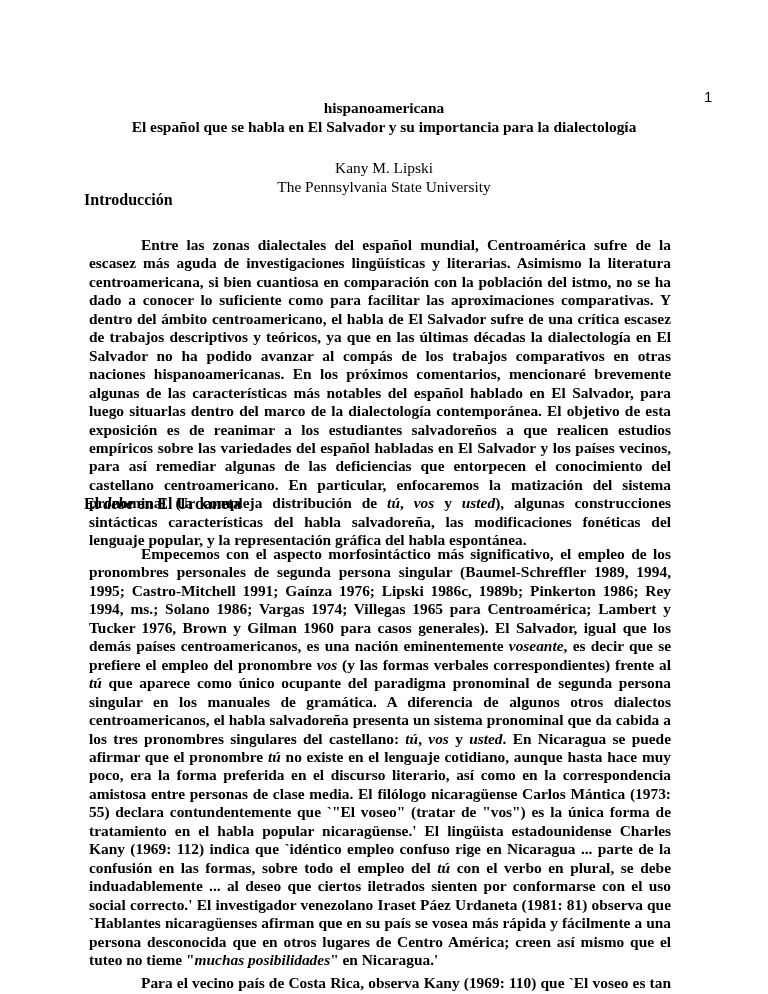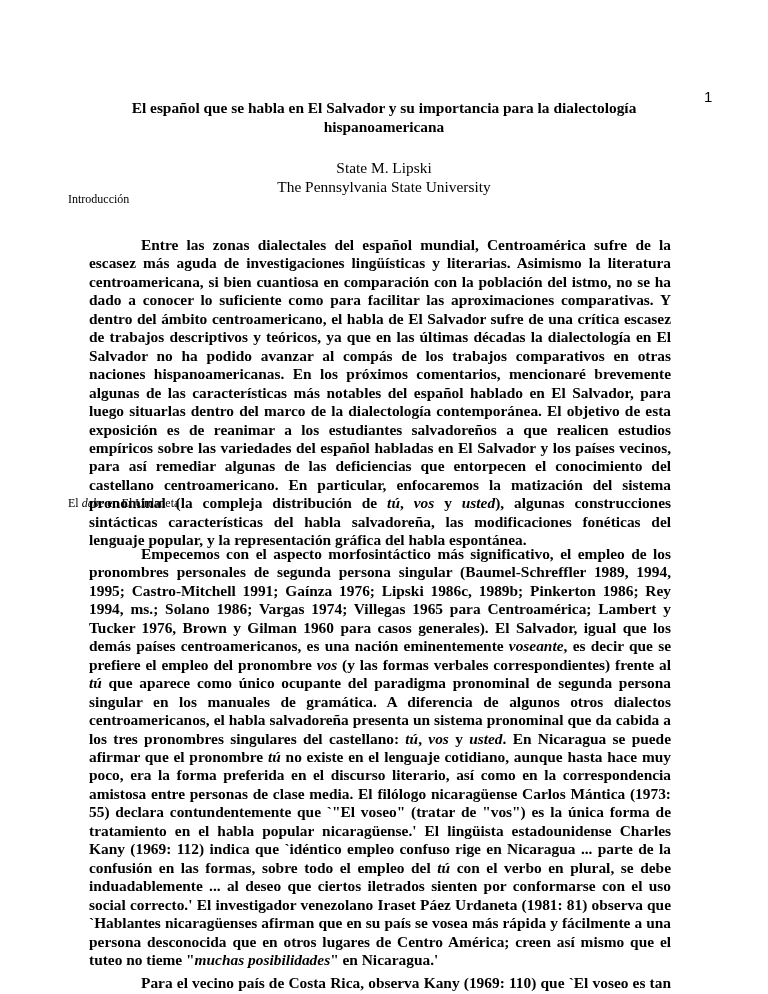--- a/index.html
+++ b/index.html
@@ -38,23 +38,23 @@
     top: 158px;
     left: 84px;
     width: 600px;
     text-align: center;
     font-size: 15.4px;
     line-height: 19px;
   }
   .author-affil { }
   .heading {
     position: absolute;
-    left: 68px;
-    font-weight: normal;
-    font-size: 12px;
+    left: 84px;
+    font-weight: bold;
+    font-size: 16px;
     line-height: 19px;
   }
   .heading-intro { top: 190px; }
   .heading-voseo { top: 494px; }
   .body-block {
     position: absolute;
     left: 84px;
     width: 592px;
     font-size: 15.4px;
     line-height: 18.45px;
@@ -70,26 +70,26 @@
   em { font-style: italic; }
 </style>
 </head>
 <body>
 
 <div>
 
   <div class="page-number">1</div>
 
   <div class="title">
+    <div>hispanoamericana</div>
     <div>El español que se habla en El Salvador y su importancia para la dialectología</div>
-    <div>hispanoamericana</div>
   </div>
 
   <div class="author-block">
-    <div>State M. Lipski</div>
+    <div>Kany M. Lipski</div>
     <div class="author-affil">The Pennsylvania State University</div>
   </div>
 
   <div class="heading heading-intro">Introducción</div>
 
   <div class="body-block block-intro">
     <p><span>Entre las zonas dialectales del español mundial, Centroamérica sufre de la escasez más aguda de investigaciones lingüísticas y literarias.  Asimismo la literatura centroamericana, si bien cuantiosa en comparación con la población del istmo, no se ha dado a conocer lo suficiente como para facilitar las aproximaciones comparativas.  Y dentro del ámbito centroamericano, el habla de El Salvador sufre de una crítica escasez de trabajos descriptivos y teóricos, ya que en las últimas décadas la dialectología en El Salvador no ha podido avanzar al compás de los trabajos comparativos en otras naciones hispanoamericanas.   En los próximos comentarios, mencionaré brevemente algunas de las características más notables del español hablado en El Salvador, para luego situarlas dentro del marco de la dialectología contemporánea.  El objetivo de esta exposición es de reanimar a los estudiantes salvadoreños a que realicen estudios empíricos sobre las variedades del español habladas en El Salvador y los países vecinos, para así remediar algunas de las deficiencias que entorpecen el conocimiento del castellano centroamericano.  En particular, enfocaremos la matización del sistema pronominal (la compleja distribución de </span><em>tú</em><span>, </span><em>vos</em><span> y </span><em>usted</em><span>), algunas construcciones sintácticas características del habla salvadoreña, las modificaciones fonéticas del lenguaje popular, y la representación gráfica del habla espontánea.</span></p>
   </div>
 
   <div class="heading heading-voseo"><span>El </span><em>debe</em><span> en El Urdaneta</span></div>

